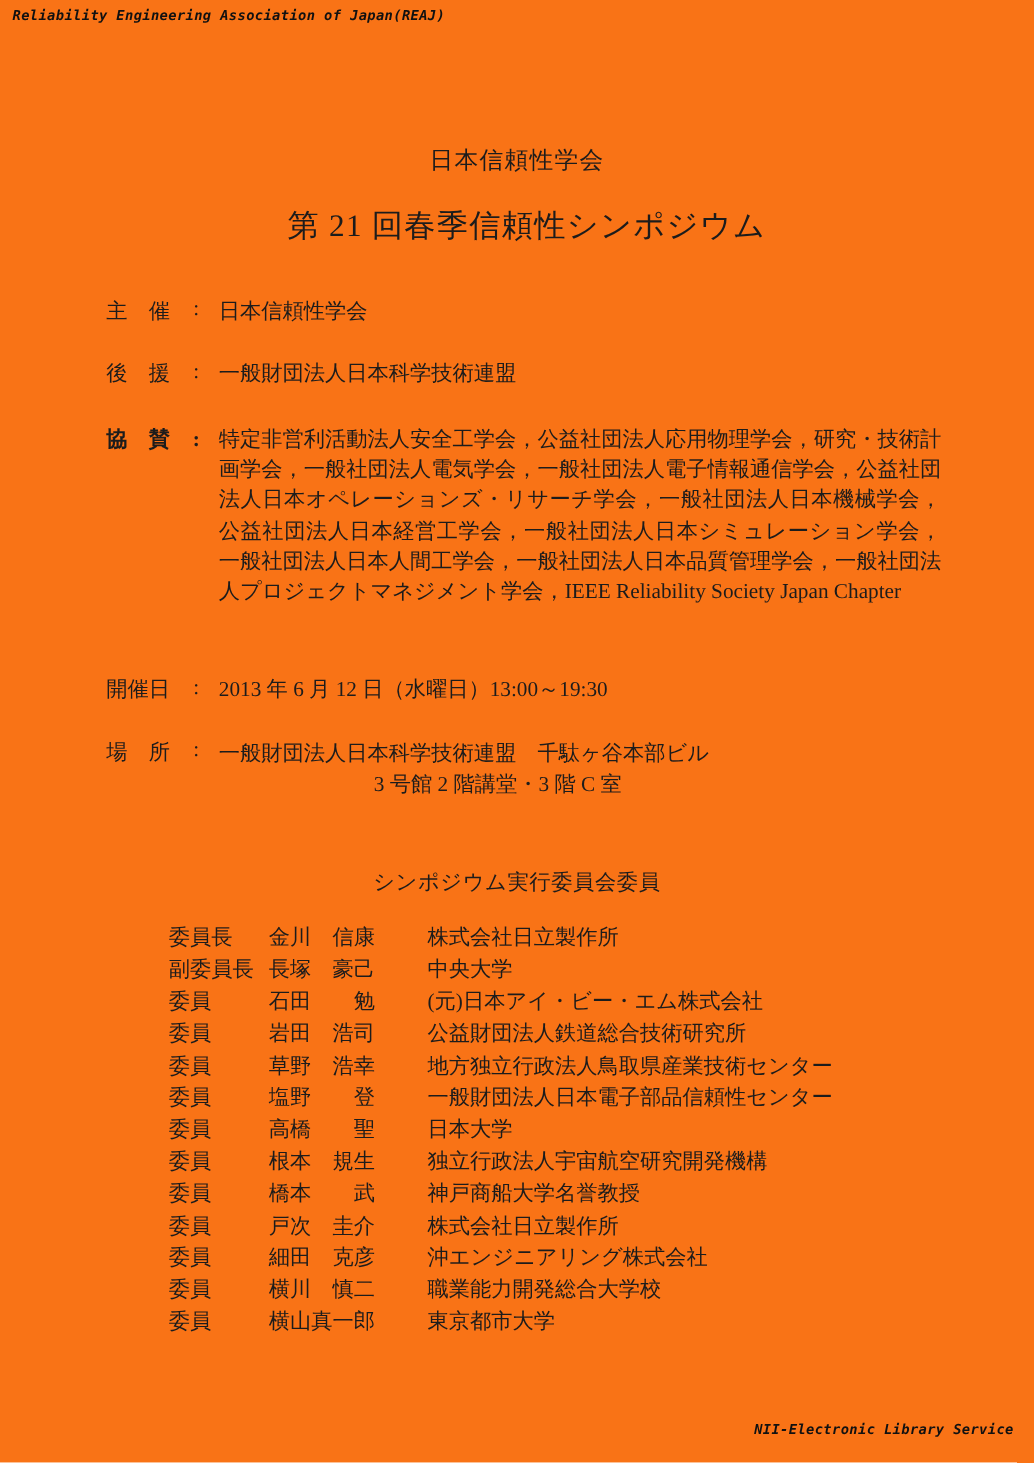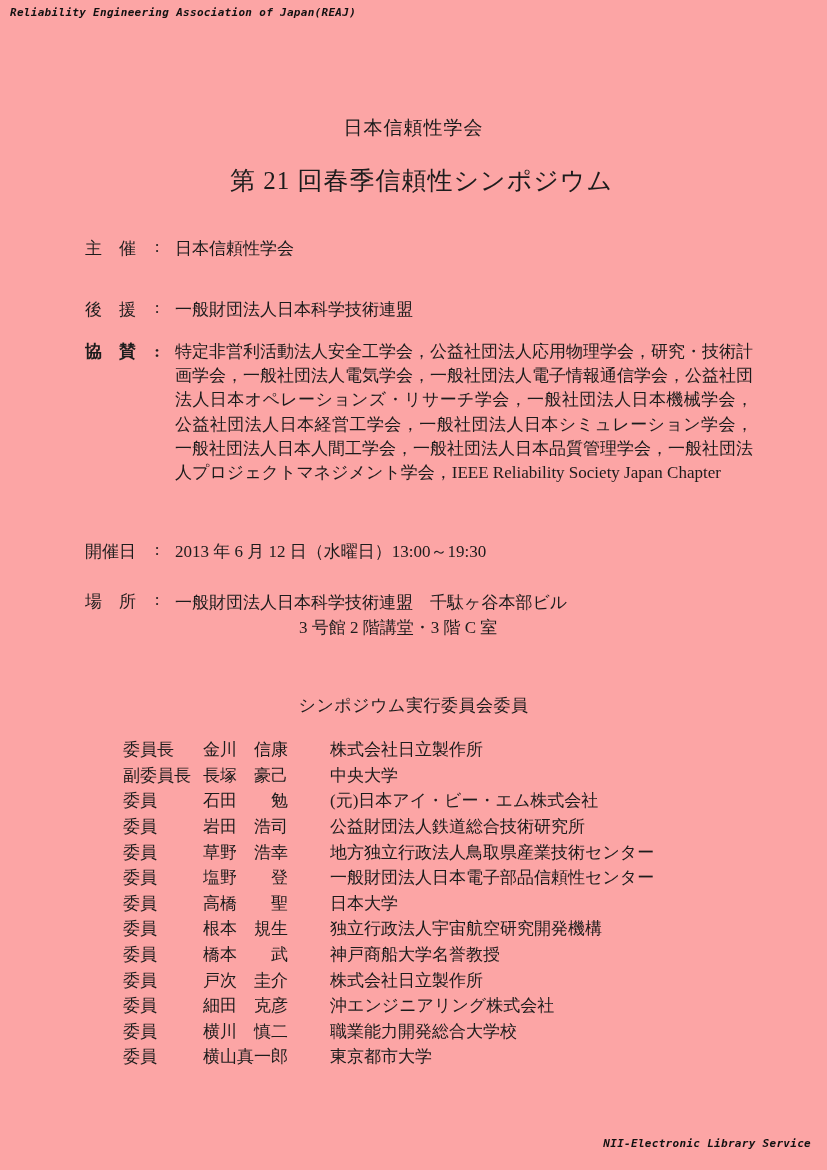--- a/index.html
+++ b/index.html
@@ -1,20 +1,20 @@
 <!DOCTYPE html>
 <html><head>
 <meta charset="utf-8">
 <style>
   * { margin:0; padding:0; box-sizing:border-box; }
   html,body { background:#ffffff; }
   .page {
     position:relative;
     width:827px; height:1170px;
-    background:#fca5a5;
+    background:#f97316;
     color:#1c1c1c;
     font-family:"Liberation Serif","DejaVu Serif",serif;
     overflow:hidden;
   }
   .mono {
     font-family:"DejaVu Sans Mono","Liberation Mono",monospace;
     font-style:italic;
     font-weight:bold;
     font-size:11px;
     letter-spacing:0.3px;
@@ -35,21 +35,21 @@
   .info-row {
     position:absolute; left:85px;
     display:flex; align-items:flex-start;
     font-size:17px;
   }
   .info-label  { width:54px; white-space:nowrap; flex:none; }
   .info-colon  { width:36px; text-align:center; flex:none; }
   .info-value  { white-space:nowrap; }
 
   .row-organizer { top:237px; }
-  .row-support   { top:298px; }
+  .row-support   { top:287px; }
   .row-sponsor   { top:340px; }
   .row-sponsor .info-label,
   .row-sponsor .info-colon { line-height:24.2px;font-weight:bold; }
   .sponsor-value {
     width:578px; white-space:normal;
     line-height:24.2px;
     text-align:justify; text-justify:inter-character;
   }
   .row-date  { top:540px; }
   .row-venue { top:590px;justify-content:space-between; }
@@ -63,20 +63,21 @@
   .committee-table {
     position:absolute; top:737px; left:123px; right:40px;
   }
   .committee-row {
     display:grid;
     grid-template-columns:80px 127px 1fr;
     height:25.6px;
     align-items:center;
     font-size:17px;
     white-space:nowrap;
+    margin-left:12px;
   }
 </style>
 </head>
 <body>
 
 <div class="page">
 
   <div class="mono header">Reliability Engineering Association of Japan(REAJ)</div>
 
   <div class="society-title">日本信頼性学会</div>

